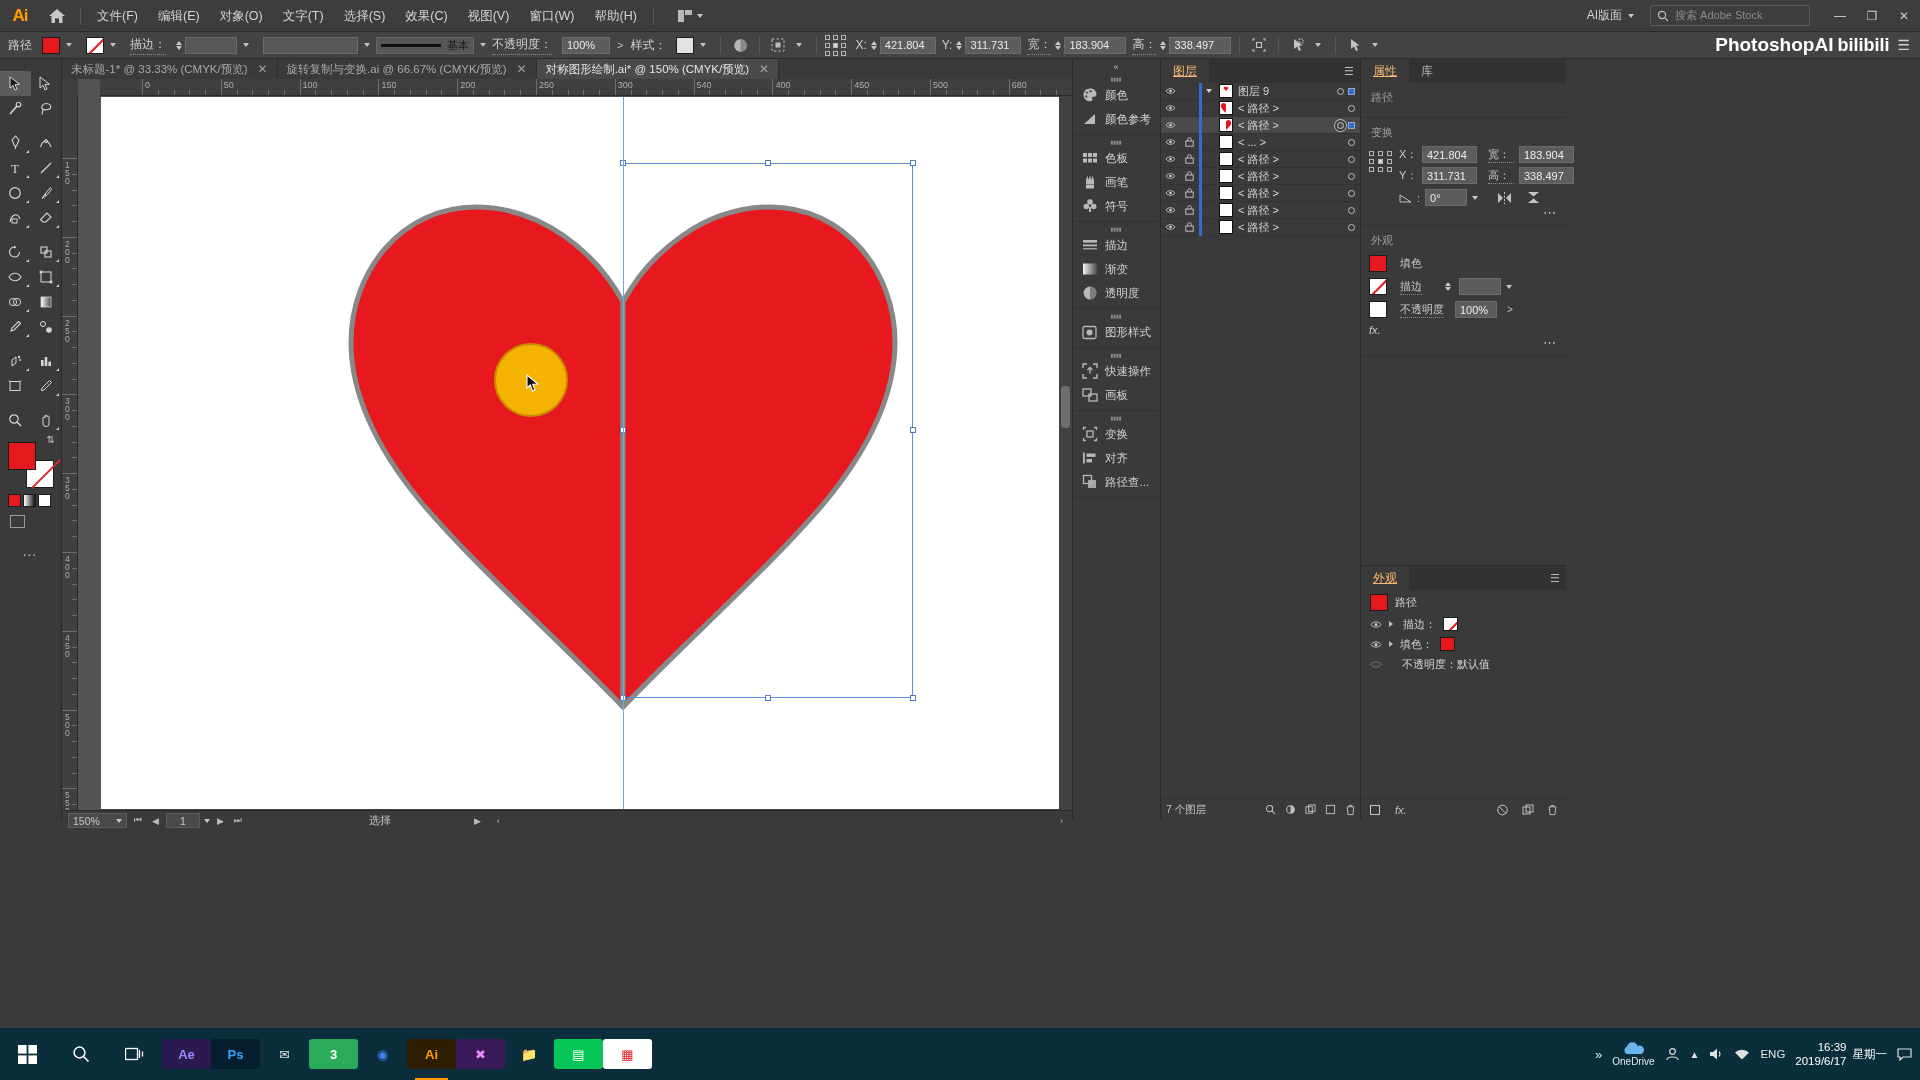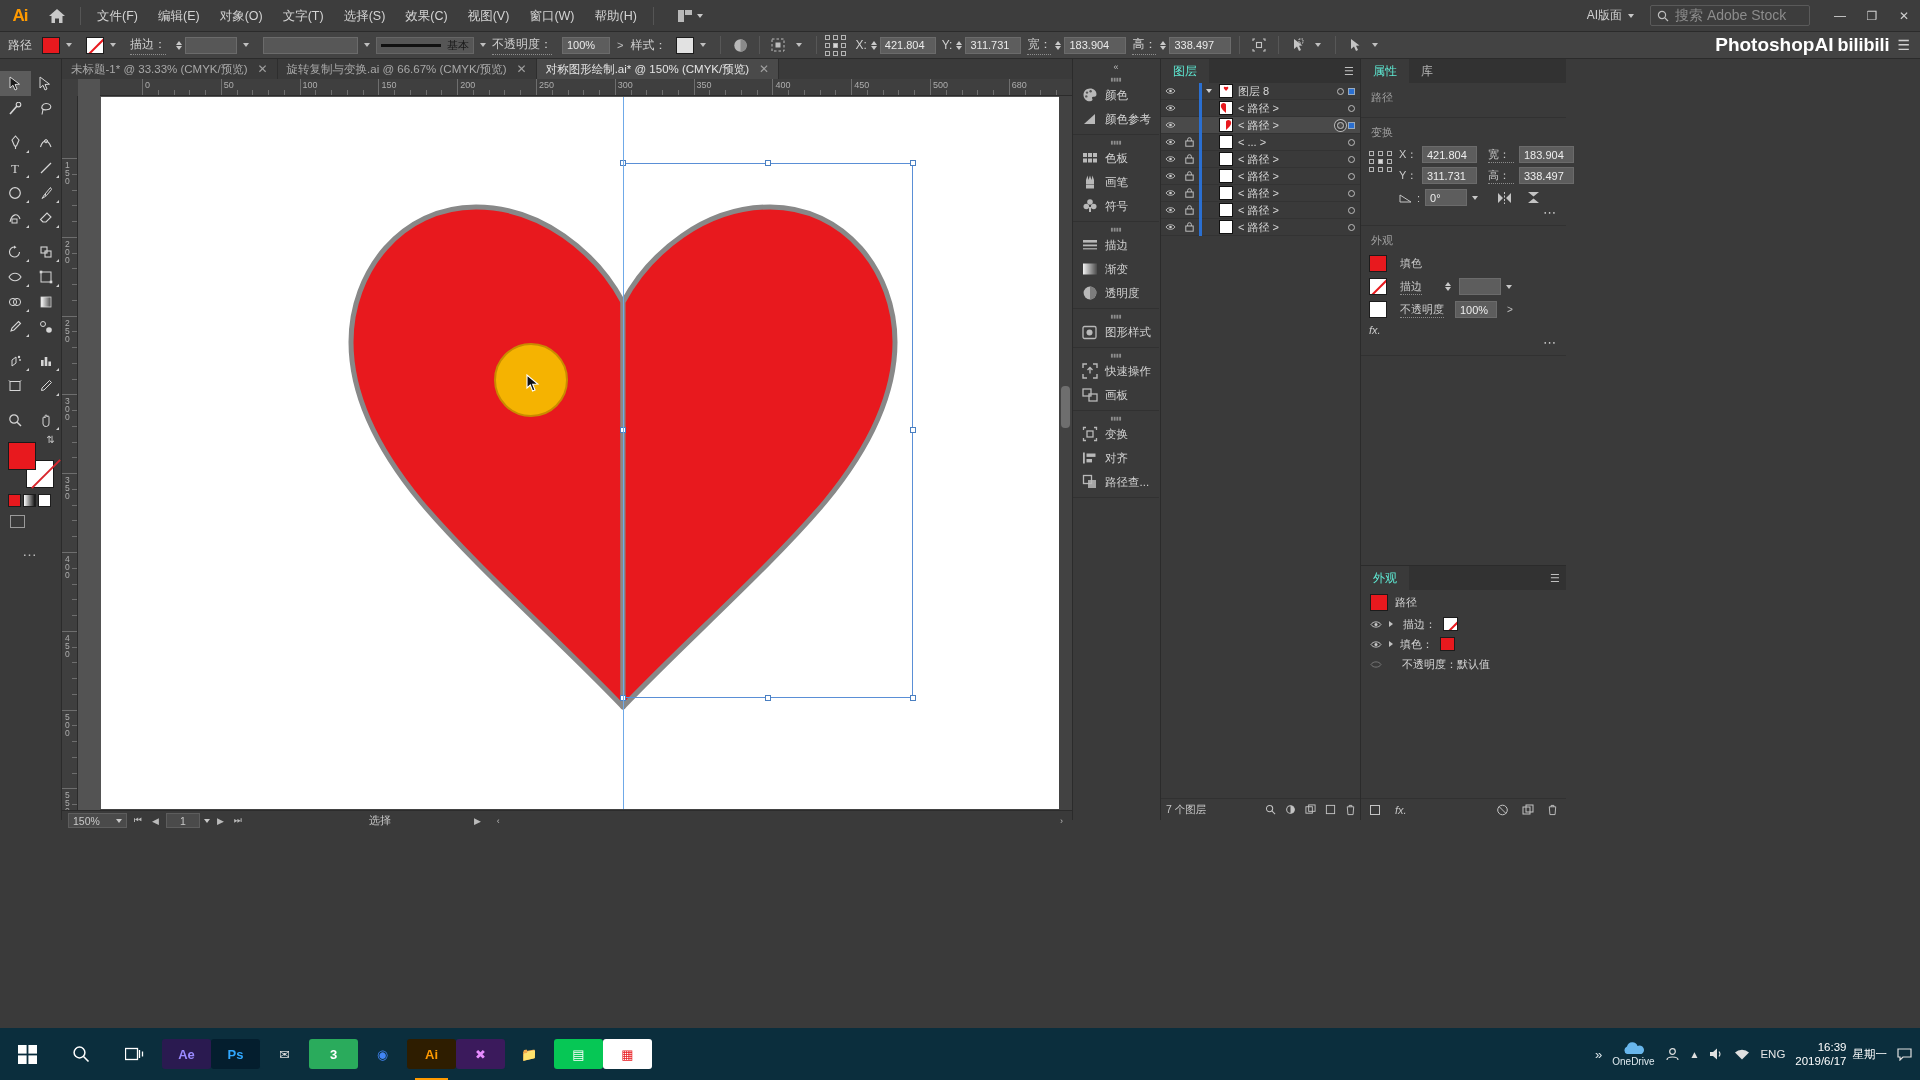--- a/index.html
+++ b/index.html
@@ -20,21 +20,21 @@
   .arr-glyph { width:15px; height:12px; display:flex; gap:1.5px; }
   .arr-glyph i { display:block; background:#b9b9b9; }
   .arr-glyph i.a { width:6px; height:12px; }
   .arr-glyph i.b { width:7px; height:5.5px; align-self:flex-start; }
   .chev { width:0;height:0;border-left:3.5px solid transparent;border-right:3.5px solid transparent;
     border-top:4px solid #c8c8c8; }
   .mb-right { margin-left:auto; display:flex; align-items:center; height:32px; }
   .workspace-sel { display:flex; align-items:center; gap:6px; color:#d0d0d0; font-size:12px; padding:0 8px; }
   .stock-search { display:flex; align-items:center; gap:6px; width:160px; height:21px;
     border:1px solid #5a5a5a; border-radius:2px; background:#3d3d3d; padding:0 6px; margin-left:8px; }
-  .stock-search span.ph { color:#8c8c8c; font-size:14px; }
+  .stock-search span.ph { color:#8c8c8c; font-size:11px; }
   .winbtns { display:flex; margin-left:14px; }
   .winbtn { width:32px; height:32px; display:flex; align-items:center; justify-content:center;
     color:#d0d0d0; font-size:12px; }
 
   
   .ctrlbar { position:absolute; left:0; top:32px; width:1920px; height:27px;
     background:#434343; display:flex; align-items:center; border-bottom:1px solid #2b2b2b;
     font-size:11.5px; color:#d4d4d4; padding-left:8px; }
   .cb-label { color:#cfcfcf; font-size:12px; margin-right:10px; white-space:nowrap; }
   .cb-label.dotted { border-bottom:1px dotted #8d8d8d; padding-bottom:1px; }
@@ -146,21 +146,21 @@
     color:#8d8d8d; font-size:7px; letter-spacing:1px; }
   .dock-item { height:24px; display:flex; align-items:center; gap:7px; padding-left:8px;
     color:#d2d2d2; font-size:11.5px; white-space:nowrap; }
   .dock-ico { width:17px; height:17px; display:flex; align-items:center; justify-content:center; }
 
   
   .layers { position:absolute; left:1160px; top:59px; width:200px; height:761px;
     background:#3a3a3a; border-left:1px solid #2b2b2b; }
   .panel-tabs { height:24px; background:#323232; display:flex; align-items:stretch; }
   .panel-tab { padding:0 12px; display:flex; align-items:center; font-size:12px; color:#b6b6b6; }
-  .panel-tab.active { background:#3a3a3a; color:#5eead4; }
+  .panel-tab.active { background:#3a3a3a; color:#fdba74;text-decoration:underline; }
   .panel-menu { margin-left:auto; width:22px; display:flex; align-items:center;
     justify-content:center; color:#c0c0c0; font-size:11px; }
   .lrow { height:17px; display:flex; align-items:center; font-size:11px; color:#d8d8d8;
     border-bottom:1px solid #333; }
   .lrow.sel { background:#4a4a4a; }
   .lcell-eye { width:19px; display:flex; align-items:center; justify-content:center; }
   .lcell-lock { width:19px; display:flex; align-items:center; justify-content:center; }
   .lbar { width:3px; height:17px; background:#2a6fd1; }
   .lcell-tri { width:14px; display:flex; align-items:center; justify-content:center; }
   .lthumb { width:14px; height:14px; background:#fff; border:1px solid #111; margin:0 5px 0 3px;
@@ -651,21 +651,21 @@
         <div class="rtick minor" style="left: 467.52px;"></div>
         <div class="rtick minor" style="left: 483.28px;"></div>
         <div class="rtick minor" style="left: 499.04px;"></div>
         <div class="rtick" style="left: 514.8px;"></div>
         <div class="rlabel" style="left: 514.8px;">300</div>
         <div class="rtick minor" style="left: 530.56px;"></div>
         <div class="rtick minor" style="left: 546.32px;"></div>
         <div class="rtick minor" style="left: 562.08px;"></div>
         <div class="rtick minor" style="left: 577.84px;"></div>
         <div class="rtick" style="left: 593.6px;"></div>
-        <div class="rlabel" style="left: 593.6px;">350</div>
+        <div class="rlabel" style="left: 593.6px;">540</div>
         <div class="rtick minor" style="left: 609.36px;"></div>
         <div class="rtick minor" style="left: 625.12px;"></div>
         <div class="rtick minor" style="left: 640.88px;"></div>
         <div class="rtick minor" style="left: 656.64px;"></div>
         <div class="rtick" style="left: 672.4px;"></div>
         <div class="rlabel" style="left: 672.4px;">400</div>
         <div class="rtick minor" style="left: 688.16px;"></div>
         <div class="rtick minor" style="left: 703.92px;"></div>
         <div class="rtick minor" style="left: 719.68px;"></div>
         <div class="rtick minor" style="left: 735.44px;"></div>
@@ -1002,21 +1002,21 @@
             </svg>
           </div>
           <div class="lcell-lock"></div>
           <div class="lbar"></div>
           <div class="lcell-tri">
             <span style="display:block;width:0;height:0;border-left:3.5px solid transparent;border-right:3.5px solid transparent;border-top:4px solid #cfcfcf"></span>
           </div>
           <div class="lthumb"><svg width="12" height="12" viewBox="0 0 12 12">
               <path d="M6 10 C4 8 1.8 6 1.8 4.2 C1.8 2.8 2.9 2 4 2 C5 2 5.7 2.6 6 3.2 C6.3 2.6 7 2 8 2 C9.1 2 10.2 2.8 10.2 4.2 C10.2 6 8 8 6 10 Z" fill="#e8191e" transform="scale(0.55) translate(5,1)"></path>
             </svg></div>
-          <span class="lname">图层 8</span>
+          <span class="lname">图层 9</span>
           <div class="lright">
             <div class="circ"></div>
             <div class="bluesq"></div>
           </div>
         </div>
         <div class="lrow">
           <div class="lcell-eye">
             <svg width="11" height="8" viewBox="0 0 12 9">
               <path d="M1 4.5 C3 1 9 1 11 4.5 C9 8 3 8 1 4.5 Z" fill="none" stroke="#cfcfcf" stroke-width="0.9"></path>
               <circle cx="6" cy="4.5" r="1.5" fill="#cfcfcf"></circle>

